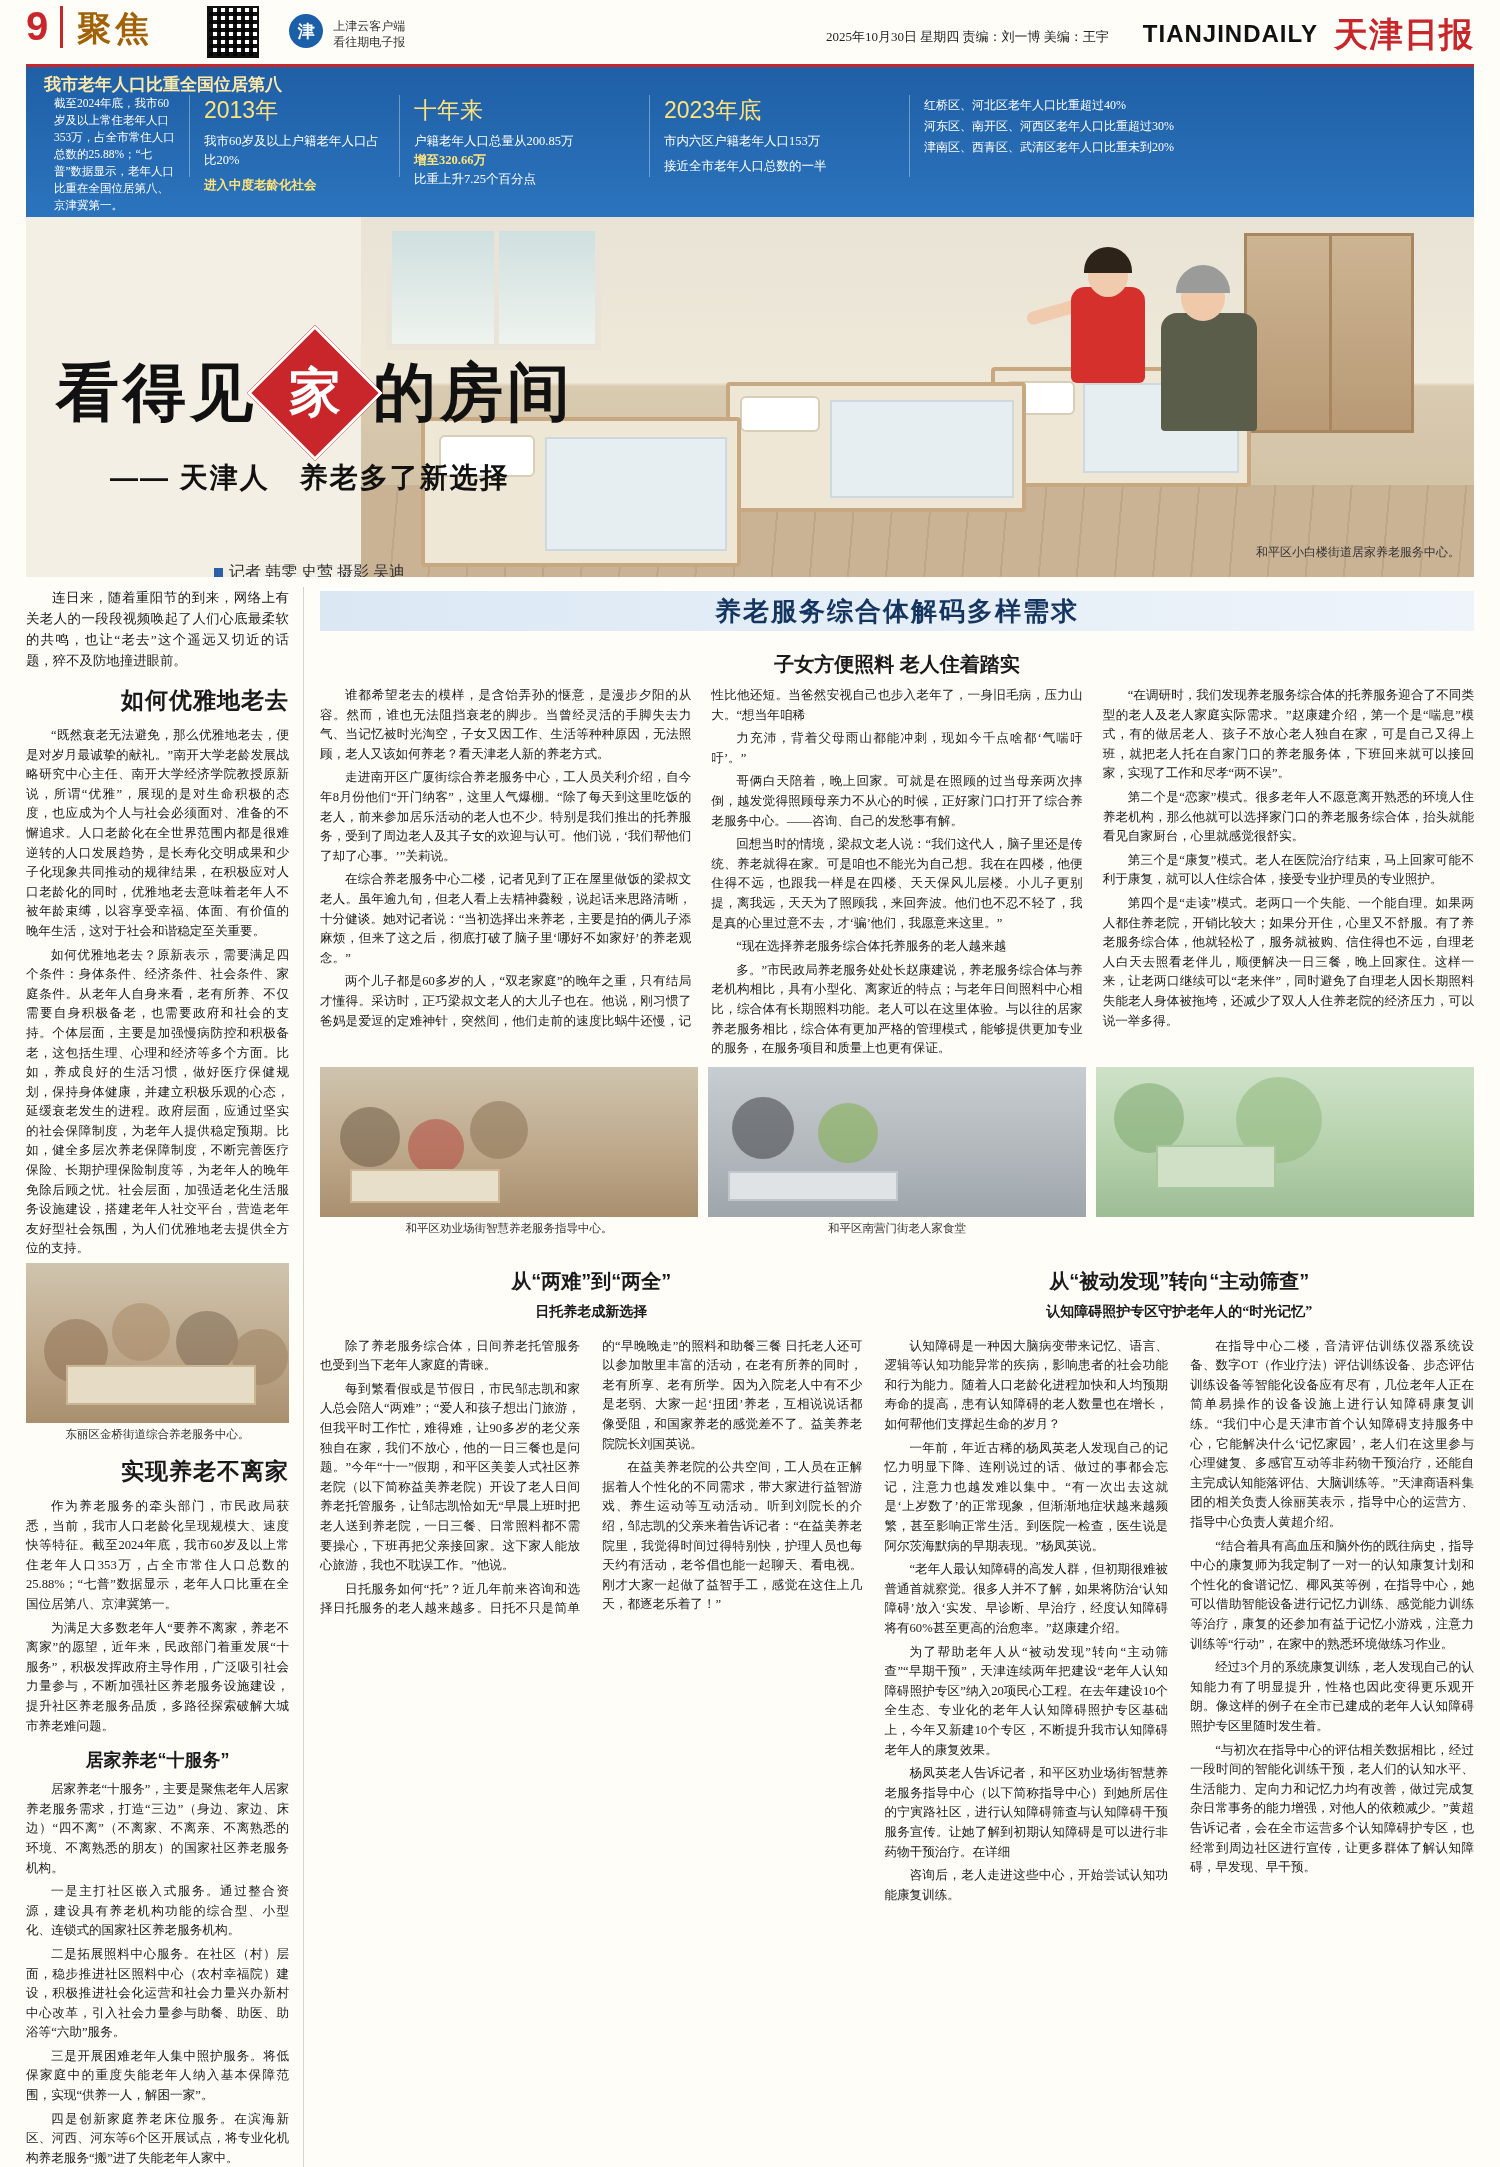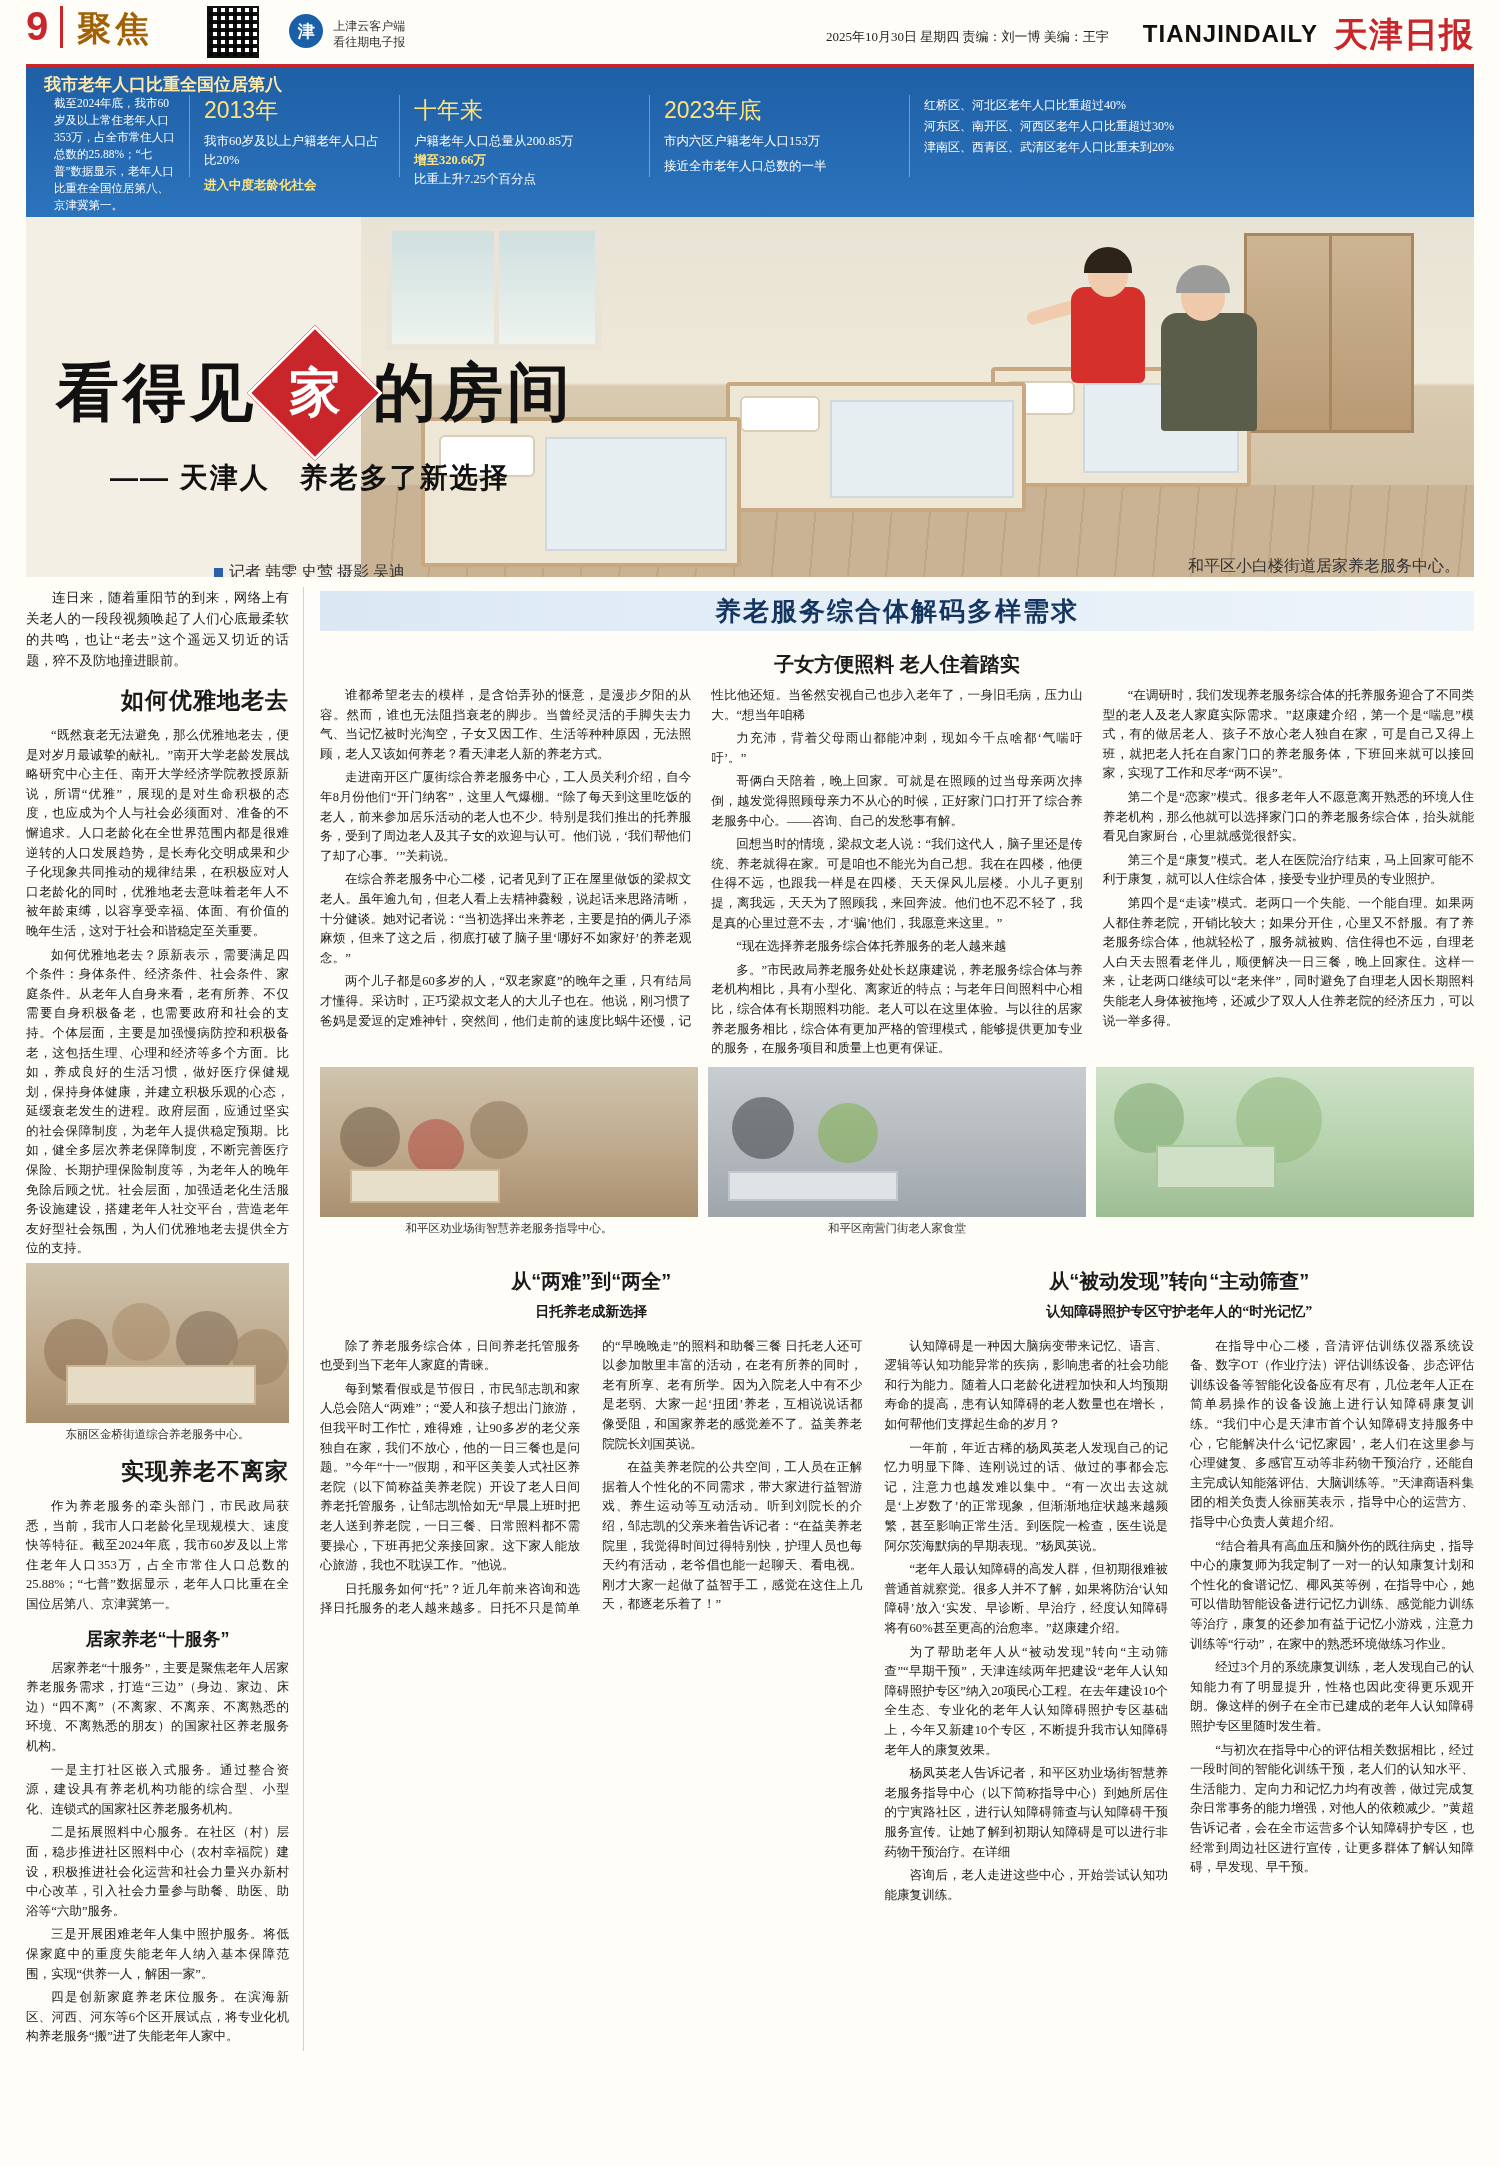--- a/index.html
+++ b/index.html
@@ -70,21 +70,21 @@
   .p-old-head { left:1155px; top:58px; width:44px; height:46px; background:#efc9a9; border-radius:50%; }
   .p-old-hair { left:1150px; top:48px; width:54px; height:28px; background:#9b9b99; border-radius:27px 27px 0 0; }
   .hero-title { position:absolute; left:30px; top:128px; }
   .ht-line { display:flex; align-items:center; }
   .ht-char { font-size:63px; font-weight:bold; font-family:"Liberation Sans",sans-serif; letter-spacing:4px; color:#111; }
   .diamond { width:96px; height:96px; background:#c8262a; transform:rotate(45deg); margin:0 10px; position:relative; box-shadow:0 0 0 3px #fff inset; }
   .diamond span { position:absolute; inset:0; display:flex; align-items:center; justify-content:center; transform:rotate(-45deg); color:#fff; font-size:52px; font-weight:bold; font-family:"Liberation Serif",serif; }
   .ht-sub { margin-top:18px; font-size:28px; font-weight:bold; letter-spacing:2px; color:#111; padding-left:54px; font-family:"Liberation Sans",sans-serif;}
   .byline { position:absolute; left:188px; top:345px; font-size:16px; color:#333;text-align:right; }
   .byline .sq { display:inline-block;width:9px;height:9px;background:#2b5fa8;margin-right:6px;}
-  .photo-credit { position:absolute; right:14px; bottom:0; font-size:16px; color:#333; }
+  .photo-credit { position:absolute; right:14px; bottom:16px; font-size:12px; color:#333; }
 
   
   .content { display:flex; margin-top:10px; }
   .colL { width:278px; padding-right:14px; border-right:1px solid #d8d2c4; }
   .colR { flex:1; padding-left:16px; }
   h2.head-cn { font-size:23px; font-weight:bold; text-align:right; margin:14px 0 10px; font-family:Liberation Mono, monospace; letter-spacing:1px;}
   h3.head-sm { font-size:18px; font-weight:bold; text-align:center; margin:12px 0 8px; font-family:"Liberation Sans",sans-serif;}
   p.tx { font-size:12.6px; line-height:19.6px; text-align:justify; margin:0 0 4px; text-indent:25px; }
   .lead { font-size:13.4px; line-height:21px; text-align:justify; text-indent:26px; margin:0 0 6px; }
   .photo-box { background:linear-gradient(180deg,#e7dfd0,#cfc3ab); position:relative; overflow:hidden; }
@@ -211,20 +211,21 @@
         <div class="blob" style="left:18px;top:56px;width:64px;height:64px;background:#8e6f52"></div>
         <div class="blob" style="left:86px;top:40px;width:58px;height:58px;background:#a78a68"></div>
         <div class="blob" style="left:150px;top:48px;width:62px;height:62px;background:#7e6a53"></div>
         <div class="blob" style="left:206px;top:66px;width:56px;height:56px;background:#9b8162"></div>
         <div class="sheet" style="left:40px;bottom:18px;width:190px;height:40px;background:#e6dcc6;border-color:#c9b594"></div>
       </div>
       <div class="cap">东丽区金桥街道综合养老服务中心。</div>
 
       <h2 class="head-cn">实现养老不离家</h2>
       <p class="tx">作为养老服务的牵头部门，市民政局获悉，当前，我市人口老龄化呈现规模大、速度快等特征。截至2024年底，我市60岁及以上常住老年人口353万，占全市常住人口总数的25.88%；“七普”数据显示，老年人口比重在全国位居第八、京津冀第一。</p>
+      <p class="tx">为满足大多数老年人“要养不离家，养老不离家”的愿望，近年来，民政部门着重发展“十服务”，积极发挥政府主导作用，广泛吸引社会力量参与，不断加强社区养老服务设施建设，提升社区养老服务品质，多路径探索破解大城市养老难问题。</p>
 
       <h3 class="head-sm">居家养老“十服务”</h3>
       <p class="tx">居家养老“十服务”，主要是聚焦老年人居家养老服务需求，打造“三边”（身边、家边、床边）“四不离”（不离家、不离亲、不离熟悉的环境、不离熟悉的朋友）的国家社区养老服务机构。</p>
       <p class="tx">一是主打社区嵌入式服务。通过整合资源，建设具有养老机构功能的综合型、小型化、连锁式的国家社区养老服务机构。</p>
       <p class="tx">二是拓展照料中心服务。在社区（村）层面，稳步推进社区照料中心（农村幸福院）建设，积极推进社会化运营和社会力量兴办新村中心改革，引入社会力量参与助餐、助医、助浴等“六助”服务。</p>
       <p class="tx">三是开展困难老年人集中照护服务。将低保家庭中的重度失能老年人纳入基本保障范围，实现“供养一人，解困一家”。</p>
       <p class="tx">四是创新家庭养老床位服务。在滨海新区、河西、河东等6个区开展试点，将专业化机构养老服务“搬”进了失能老年人家中。</p>
 
     </div>
 

